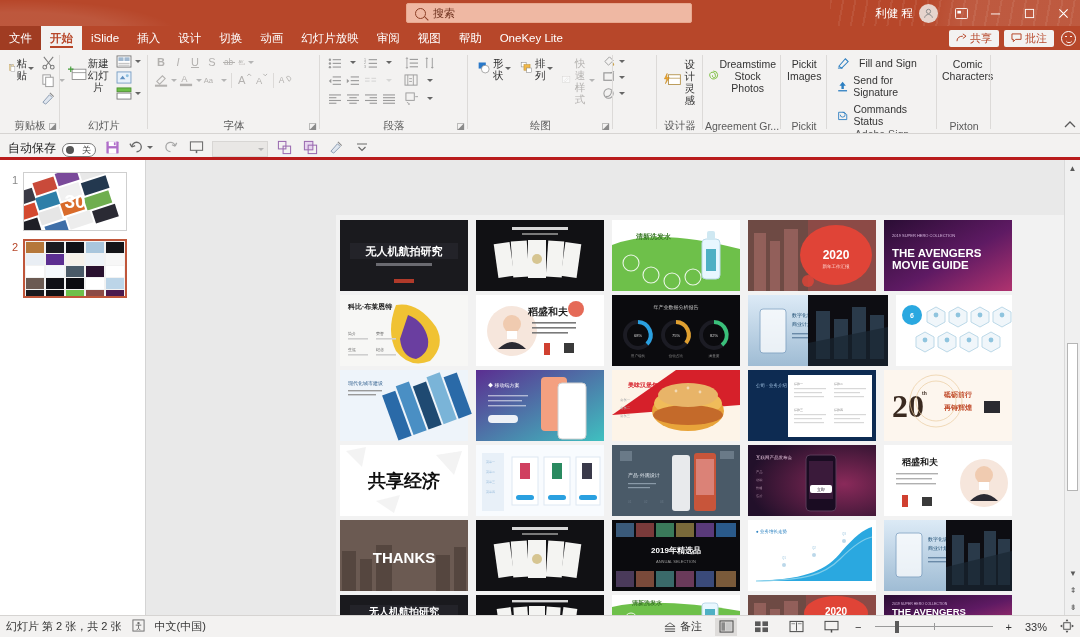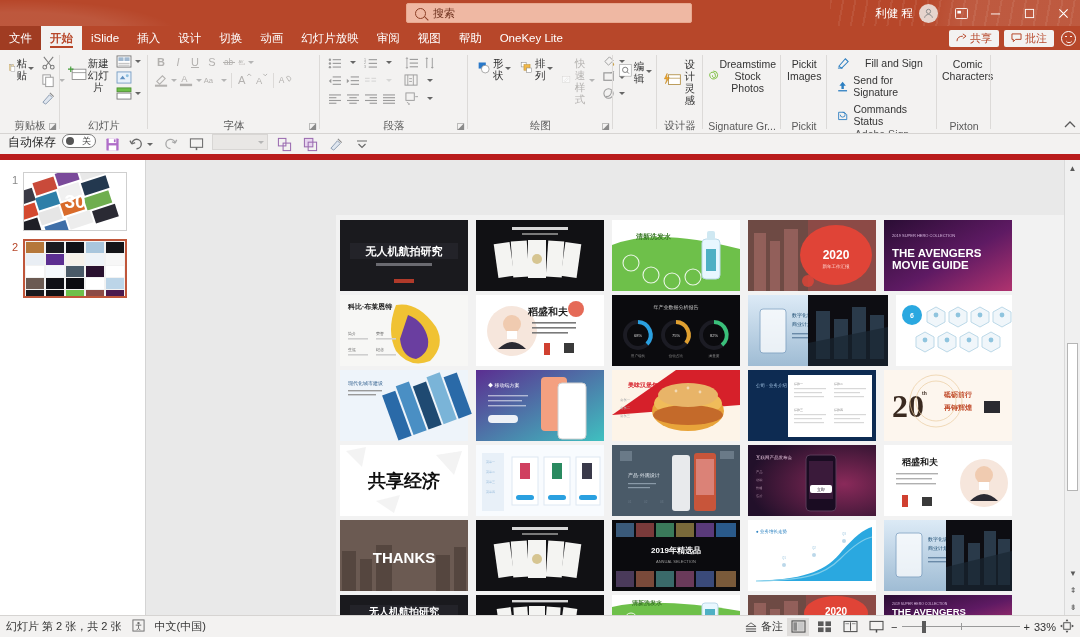--- a/index.html
+++ b/index.html
@@ -105,22 +105,22 @@
   .fbox { height:17px; background:#e9e7e5; border:1px solid #d8d6d4; display:flex; align-items:center; justify-content:space-between; padding:0 3px; color:#b0aeac; font-size:10.5px; }
   .fgrid { display:flex; gap:1px; align-items:center; color:#8a8a8a; }
   .fbtn { width:16px;height:16px; display:flex;align-items:center;justify-content:center; font-size:11px; color:#6b6b6b; }
   .fbtn.dim { color:#b3b1af; }
 
   .pgrid { display:grid; grid-template-rows:repeat(3,17px); grid-auto-flow:column; gap:1px 1px; align-items:center; }
   .pbtn { width:17px;height:16px; display:flex;align-items:center;justify-content:center; }
 
   
   .qatbar {
-    height:26px; background:#f3f2f1; border-bottom:6px solid #b91c1c;
-    display:flex; align-items:flex-start; gap:6px; padding:0 8px; flex:0 0 26px;
+    height:26px; background:#f3f2f1; border-bottom:3px solid #b91c1c;
+    display:flex; align-items:flex-end; gap:6px; padding:0 8px; flex:0 0 26px;
   }
   .toggle {
     width:34px;height:14px;border:1px solid #7a7a7a;border-radius:8px; position:relative;
     display:flex; align-items:center; background:#fff;
   }
   .toggle .knob { width:8px;height:8px;border-radius:50%;background:#555;margin-left:3px;}
   .toggle .tl { position:absolute; right:4px; font-size:9px; color:#444; }
   .qbtn { width:20px;height:20px; display:flex;align-items:center;justify-content:center; color:#5a5a5a; }
   .qcombo { width:56px;height:16px;background:#e9e7e5;border:1px solid #d8d6d4; display:flex;align-items:center;justify-content:flex-end;padding-right:3px; }
 
@@ -148,21 +148,21 @@
   }
   .sbtn { width:16px;height:16px; display:flex;align-items:center;justify-content:center; font-size:8px; color:#5a5a5a; background:#f0f0f0;}
   .sthumb { position:absolute; left:2px; right:2px; background:#fff; border:1px solid #b5b5b5; }
 
   
   .status {
     height:22px; background:#f3f2f1; border-top:1px solid #d6d4d2;
     display:flex; align-items:center; font-size:11px; color:#333; flex:0 0 22px;
     padding:0 6px; gap:10px; position:relative;
   }
-  .status .right { margin-left:auto; display:flex; align-items:center; gap:4px;text-align:center; }
+  .status .right { margin-left:auto; display:flex; align-items:center; gap:13px;text-align:center; }
   .vbtn { width:22px;height:18px; display:flex;align-items:center;justify-content:center; }
   .vbtn.on { background:#dedcda; }
   .zoomtrack { width:118px; height:18px; display:flex;align-items:center; position:relative; }
   .zoomtrack .line { position:absolute; left:0;right:0; height:1px; background:#9a9a9a; }
   .zoomtrack .mid { position:absolute; left:50%; width:1px;height:7px;background:#9a9a9a;}
   .zoomtrack .handle { position:absolute; left:20px; width:4px;height:12px;background:#5a5a5a;}
 </style>
 </head>
 <body>
 
@@ -617,31 +617,20 @@
         </div>
       </div>
       <div class="glabel">
         <span>绘图</span>
         <span class="dlg">◪</span>
       </div>
       <div class="divider"></div>
     </div>
 
     <div class="rgroup" style="width:44px">
-      <div class="gbody" style="justify-content:center; padding-top:6px">
-        <div class="bigbtn">
-          <svg width="26" height="24" viewBox="0 0 26 24">
-            <rect x="3" y="1" width="20" height="20" fill="#fff" stroke="#9a9a9a" stroke-width="1"></rect>
-            <circle cx="12.5" cy="10" r="4.6" fill="none" stroke="#5a5a5a" stroke-width="1.3"></circle>
-            <path d="M16 13.5 L19 16.5" stroke="#5a5a5a" stroke-width="1.4"></path>
-          </svg>
-          <span class="lbl">编辑</span>
-          <span class="cd"></span>
-        </div>
-      </div>
       <div class="glabel"></div>
       <div class="divider"></div>
     </div>
 
     <div class="rgroup" style="width:46px">
       <div class="gbody" style="justify-content:center; padding-top:4px">
         <div class="bigbtn">
           <svg width="28" height="24" viewBox="0 0 28 24">
             <rect x="8" y="3" width="17" height="14" fill="#fff" stroke="#b08b3e" stroke-width="1.2"></rect>
             <line x1="8" y1="8" x2="25" y2="8" stroke="#b08b3e" stroke-width="1"></line>
@@ -663,21 +652,21 @@
           <svg width="26" height="24" viewBox="0 0 26 24">
             <g fill="none" stroke="#7cbf3f" stroke-width="2.2" stroke-linecap="round">
               <path d="M13 3 a9 9 0 1 1 -8.6 11.6 a6.4 6.4 0 1 1 12.2-2.1 a3.6 3.6 0 1 1 -6.6 1.2"></path>
             </g>
           </svg>
           <span class="lbl" style="white-space:pre-line">Dreamstime
 Stock Photos</span>
         </div>
       </div>
       <div class="glabel">
-        <span>Signature Gr...</span>
+        <span>Agreement Gr...</span>
       </div>
       <div class="divider"></div>
     </div>
 
     <div class="rgroup" style="width:46px">
       <div class="gbody" style="justify-content:center; padding-top:4px">
         <div class="bigbtn">
           <svg width="26" height="24" viewBox="0 0 26 24">
             <g fill="#e5087e">
               <path d="M13 2 c3 3 3 7 0 10 c-3-3-3-7 0-10z"></path>
@@ -692,21 +681,21 @@
       </div>
       <div class="glabel">
         <span>Pickit</span>
       </div>
       <div class="divider"></div>
     </div>
 
     <div class="rgroup" style="width:110px">
       <div class="gbody" style="padding:5px 6px 0 8px">
         <div class="smallrow" style="gap:3px">
-          <div class="smallbtn" style="gap:15px">
+          <div class="smallbtn" style="gap:9px">
             <svg width="13" height="13" viewBox="0 0 14 14">
                 <path d="M2 11 L9 3 L12 6 L5 13 Z" fill="none" stroke="#2d7fc1" stroke-width="1.1"></path>
                 <line x1="1" y1="13" x2="6" y2="13" stroke="#2d7fc1" stroke-width="1.1"></line>
               </svg>
             <span>Fill and Sign</span>
           </div>
           <div class="smallbtn" style="gap:5px">
             <svg width="13" height="13" viewBox="0 0 14 14">
                 <path d="M7 1 L11 6 H8.5 V10 H5.5 V6 H3 Z" fill="#2d7fc1"></path>
                 <rect x="1.5" y="11.5" width="11" height="1.6" fill="#2d7fc1"></rect>

